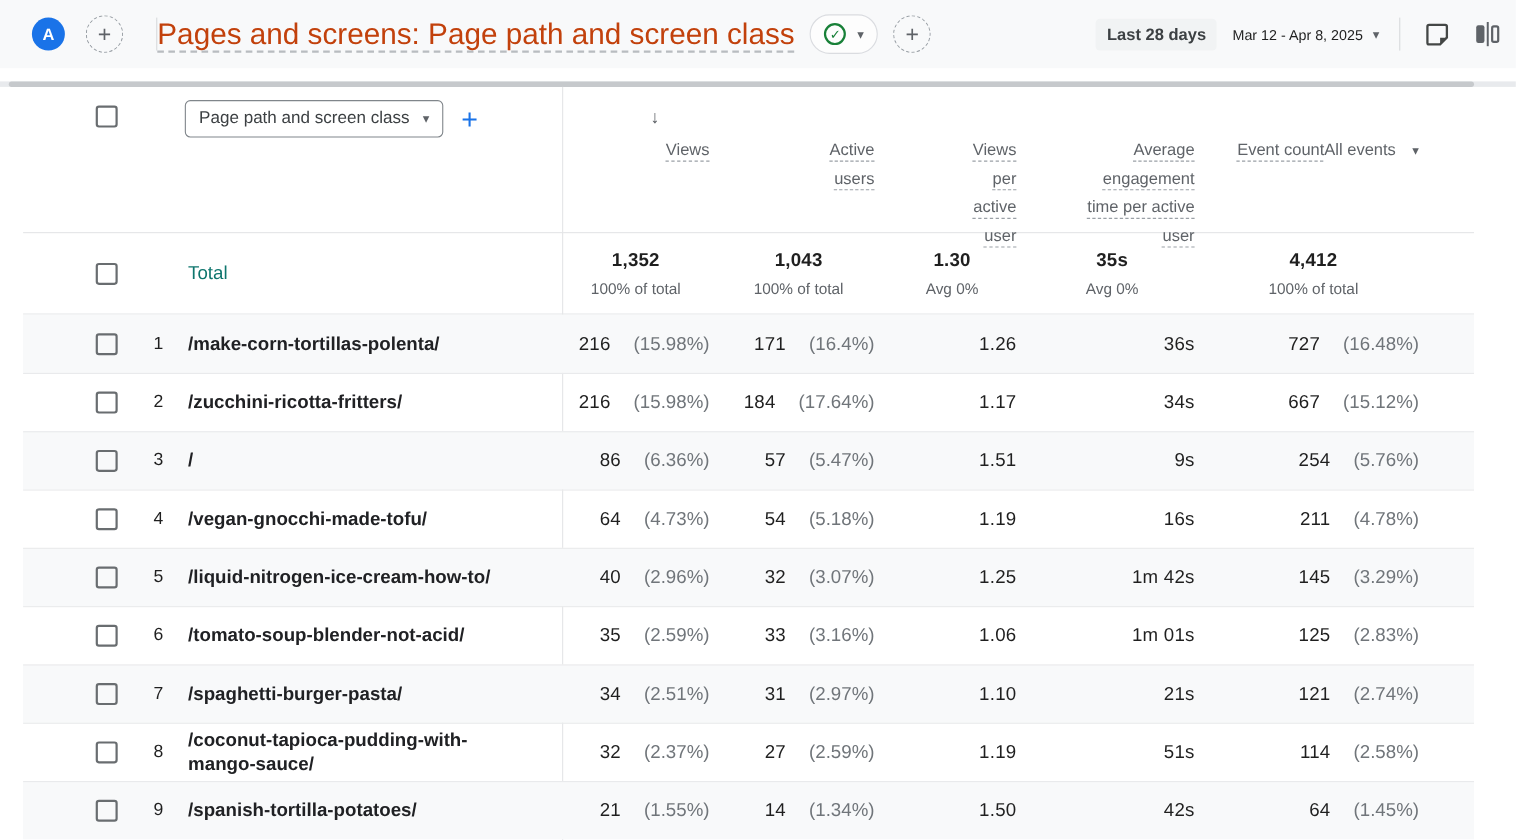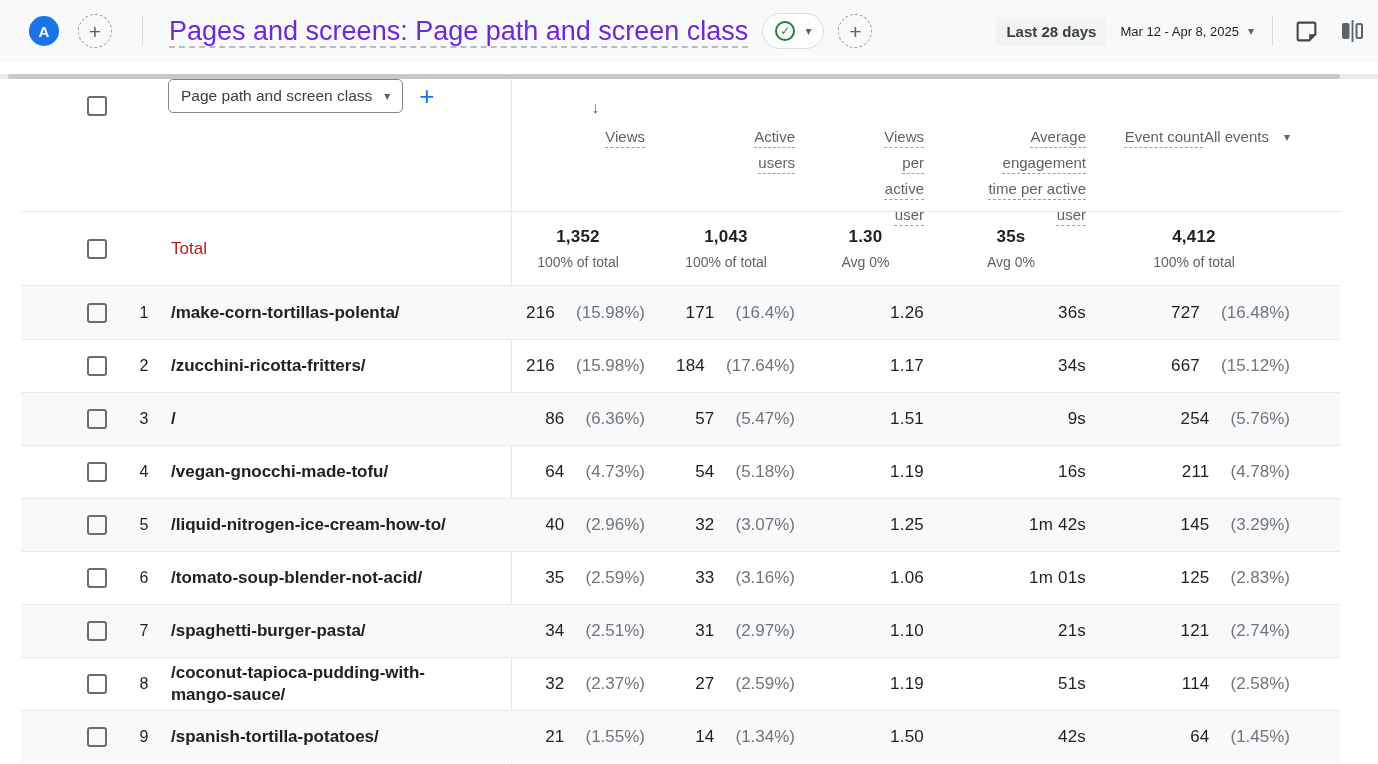--- a/index.html
+++ b/index.html
@@ -8,23 +8,23 @@
 
   
   .topbar { position:absolute; top:0; left:0; width:1378px; height:62px;
     background:#f8f9fa; display:flex; align-items:center; padding:0 12px 0 29px; }
   .avatar { width:30px; height:30px; border-radius:50%; background:#1a73e8; color:#fff;
     font-size:15px; font-weight:700; display:flex; align-items:center; justify-content:center; flex:0 0 auto; }
   .dash-circle { width:34px; height:34px; border:1.6px dashed #9aa0a6; border-radius:50%;
     display:flex; align-items:center; justify-content:center; color:#5f6368;
     font-size:21px; font-weight:300; line-height:1; flex:0 0 auto; cursor:pointer; }
   .vdiv { width:1px; height:30px; background:#d8dadd; flex:0 0 auto; }
-  .report-title { font-size:27px; font-weight:400; color:#6d28d9; white-space:nowrap;
+  .report-title { font-size:27px; font-weight:400; color:#c2410c; white-space:nowrap;
     text-decoration:underline dashed #b8bcc0; text-decoration-thickness:2px;
-    text-underline-offset:7px; text-decoration-skip-ink:none; margin-left:26px; }
+    text-underline-offset:7px; text-decoration-skip-ink:none; }
   .status-pill { margin-left:14px; height:36px; border:1px solid #dadce0; border-radius:18px;
     background:#fdfdfd; display:flex; align-items:center; padding:0 12px; gap:10px; cursor:pointer; }
   .check-circle { width:20px; height:20px; border:2px solid #188038; border-radius:50%;
     display:flex; align-items:center; justify-content:center; color:#188038;
     font-size:12px; font-weight:700; }
   .caret { color:#5f6368; font-size:12px; line-height:1; }
   .preset-chip { margin-left:auto; background:#f1f3f4; border-radius:4px; padding:6px 10px;
     font-size:15px; font-weight:700; color:#3c4043; white-space:nowrap; }
   .date-range { display:flex; align-items:center; gap:9px; margin-left:14px; cursor:pointer; }
   .date-text { font-size:13px; color:#1f1f1f; white-space:nowrap; }
@@ -40,40 +40,40 @@
   .vline { position:absolute; top:79px; left:511px; width:1px; height:685px; background:#e4e5e7; }
 
   .grid { display:grid; grid-template-columns:100px 46px 344px 146px 150px 129px 162px 204px 38px; }
 
   .checkbox { width:20px; height:20px; border:2px solid #696d70; border-radius:3px;
     background:#fff0; cursor:pointer; display:inline-block; }
 
   
   .hrow { height:132px; align-items:start; }
   .hrow .c-check { padding-left:66px; padding-top:17px; }
-  .dim-area { grid-column:2/4; display:flex; align-items:center; margin-left:47px; }
+  .dim-area { grid-column:2/4; display:flex; align-items:center; padding-top:12px; margin-left:47px; }
   .dim-btn { height:34px; border:1px solid #80868b; border-radius:5px; background:#fff;
     display:flex; align-items:center; gap:12px; padding:0 12px; font-size:15.5px; color:#3c4043;
     font-family:inherit; cursor:pointer; white-space:nowrap; }
   .add-dim { color:#1a73e8; font-size:26px; font-weight:400; line-height:1; margin-left:16px; cursor:pointer; }
 
   .h-metric { padding:16px 12px 0 0; display:flex; justify-content:flex-end; align-items:flex-start;
     gap:6px; font-size:15px; color:#5f6368; line-height:26px; text-align:right; cursor:pointer; }
   .hlabel { text-decoration:underline dashed #9aa0a6; text-decoration-thickness:1px;
     text-underline-offset:5px; text-decoration-skip-ink:none; display:inline-block;margin-top:29px; }
   .sort-arrow { color:#5f6368; font-size:16px; }
   .w-narrow  { max-width:50px; }
   .w-medium  { max-width:58px; }
   .w-engage  { max-width:112px; }
   .h-events { align-items:flex-end; gap:0; }
   .event-filter { display:flex; align-items:center; gap:15px; color:#5f6368; cursor:pointer; }
 
   
   .total-row { height:75px; align-items:center; border-top:1px solid #e4e5e7; border-bottom:1px solid #e4e5e7; }
-  .total-label { grid-column:3; padding-left:4px; font-size:17px; color:#b91c1c; }
+  .total-label { grid-column:3; padding-left:4px; font-size:17px; color:#0f766e; }
   .t-metric { display:flex; flex-direction:column; align-items:center; padding-right:12px; }
   .t-val { font-size:17px; font-weight:700; color:#1f1f1f; letter-spacing:.2px; }
   .t-sub { font-size:14px; color:#5f6368; margin-top:7px; }
 
   
   .data-row { min-height:53px; align-items:center; }
   .data-row:nth-child(odd) { background:#f8f9fa; }
   .data-row + .data-row { border-top:1px solid #e9eaec; }
   .c-check { display:flex; align-items:center; padding-left:66px; }
   .c-num { display:flex; justify-content:center; font-size:16px; color:#1f1f1f; }

